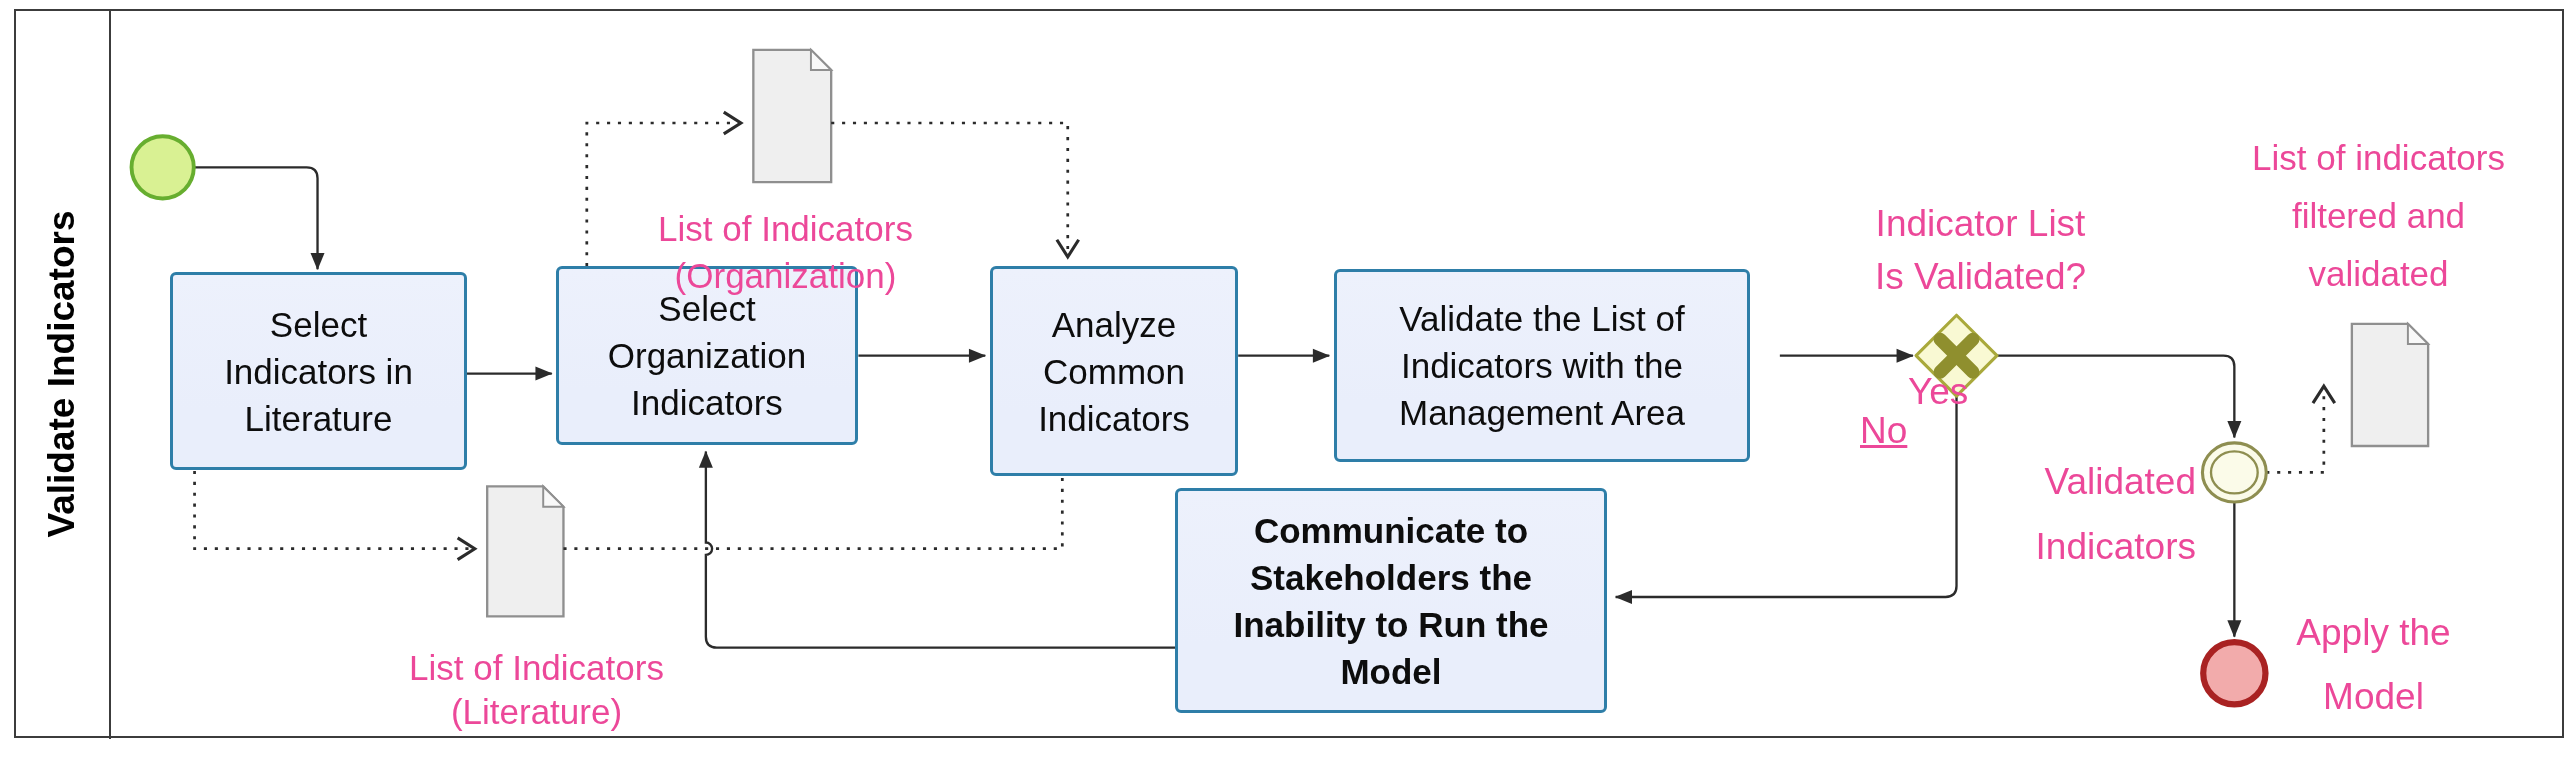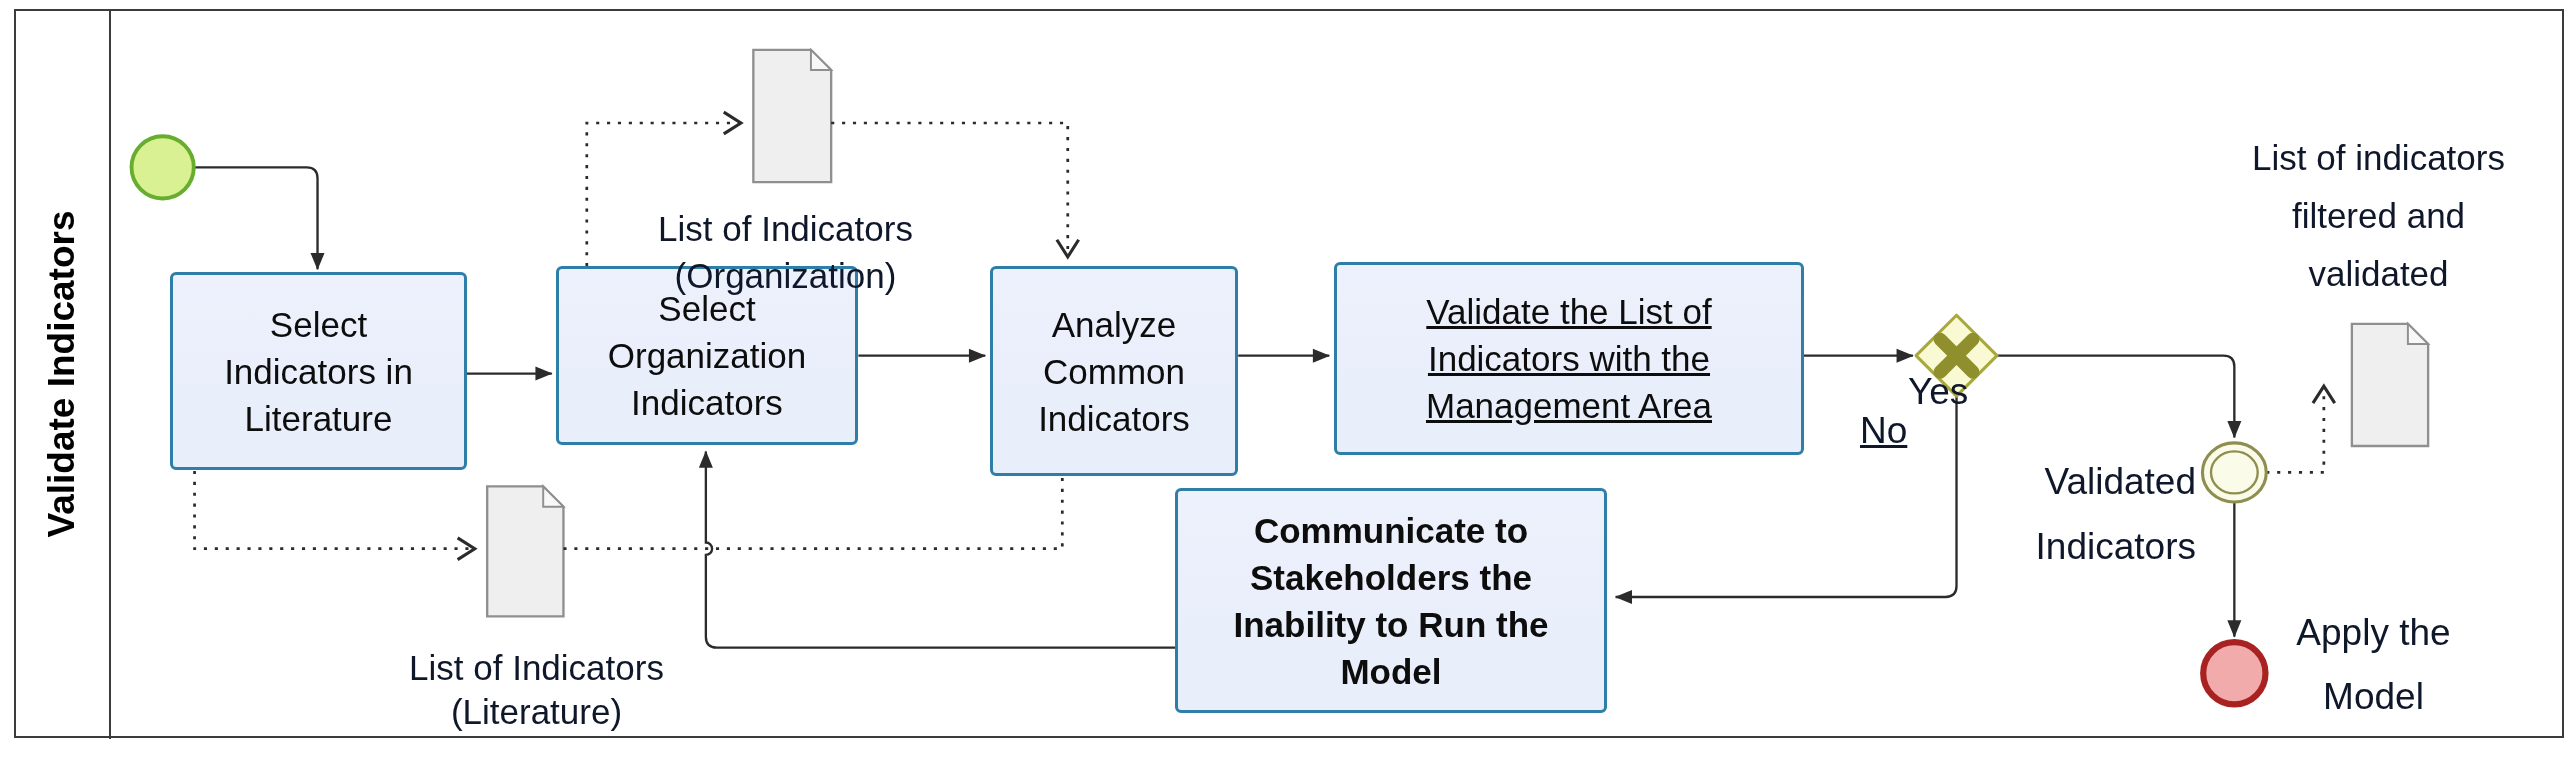--- a/index.html
+++ b/index.html
@@ -17,21 +17,21 @@
   .pool{position:absolute;left:14px;top:9.3px;width:2546px;height:725px;
         border:2.3px solid var(--frame);background:#fff;}
   .lane-divider{position:absolute;left:109px;top:9.3px;width:2.3px;height:730px;background:var(--frame);}
   .lane-label{position:absolute;left:62px;top:374px;transform:translate(-50%,-50%) rotate(-90deg);
         white-space:nowrap;font-size:37px;font-weight:700;color:#000;}
   svg.overlay{position:absolute;left:0;top:0;width:2576px;height:769px;}
   .task{position:absolute;display:flex;align-items:center;justify-content:center;
         text-align:center;white-space:pre-line;font-size:35px;line-height:47px;color:var(--text);
         background:linear-gradient(180deg,#EDF1FC 0%,var(--task-fill) 70%);
         border:3.1px solid var(--task-border);border-radius:6px;box-sizing:border-box;}
-  .lbl{position:absolute;white-space:pre-line;color:#0f172a;}
+  .lbl{position:absolute;white-space:pre-line;color:#ec4899;}
   .lbl.center{text-align:center;}
   .lbl.right{text-align:right;}
   .doc-label{font-size:35px;line-height:47px;}
   .flow{fill:none;stroke:var(--line);stroke-width:3px;}
   .assoc{fill:none;stroke:var(--line);stroke-width:3.5px;stroke-dasharray:4 10;}
   .doc{fill:var(--doc-fill);stroke:var(--doc-border);stroke-width:3px;stroke-linejoin:miter;}
   .doc-fold{fill:#F8F8F8;stroke:var(--doc-border);stroke-width:2.5px;}
   .start-ev{fill:var(--start-fill);stroke:var(--start-border);stroke-width:5px;}
   .gw{fill:var(--gateway-fill);stroke:var(--gateway-border);stroke-width:4px;stroke-linejoin:round;}
   .gwx{stroke:var(--gateway-x);stroke-width:17px;stroke-linecap:round;}
@@ -109,40 +109,42 @@
   <div class="task" style="left:556px;top:266px;width:302px;height:179px;">
     <span>Select
 Organization
 Indicators</span>
   </div>
   <div class="task" style="left:990px;top:266px;width:248px;height:210px;">
     <span>Analyze
 Common
 Indicators</span>
   </div>
-  <div class="task" style="left:1334px;top:262px;width:470px;height:193px;text-decoration:underline;">
+  <div class="task" style="left:1334px;top:269px;width:416px;height:193px;">
     <span>Validate the List of
 Indicators with the
 Management Area</span>
   </div>
   <div class="task" style="left:1175px;top:488px;width:432px;height:225px;font-weight:bold;">
     <span>Communicate to
 Stakeholders the
 Inability to Run the
 Model</span>
   </div>
 
   <div class="lbl center doc-label" style="left:591px;top:205px;width:389px;">List of Indicators
 (Organization)</div>
   <div class="lbl center doc-label" style="left:342px;top:646px;width:389px;line-height:44px;">List of Indicators
 (Literature)</div>
   <div class="lbl center" style="left:2184px;top:129px;width:389px;font-size:35px;line-height:58px;">List of indicators
 filtered and
 validated</div>
 
+  <div class="lbl center" style="left:1786px;top:197px;width:389px;font-size:37px;line-height:53px;">Indicator List
+Is Validated?</div>
   <div class="lbl" style="left:1908px;top:371px;font-size:37px;">Yes</div>
   <div class="lbl" style="left:1860px;top:410px;font-size:37px;text-decoration:underline;">No</div>
 
   <div class="lbl right" style="left:1930px;top:449px;width:266px;font-size:37px;line-height:65px;">Validated
 Indicators</div>
   <div class="lbl center" style="left:2257px;top:601px;width:233px;font-size:37px;line-height:64px;">Apply the
 Model</div>
 
 </div>
 

